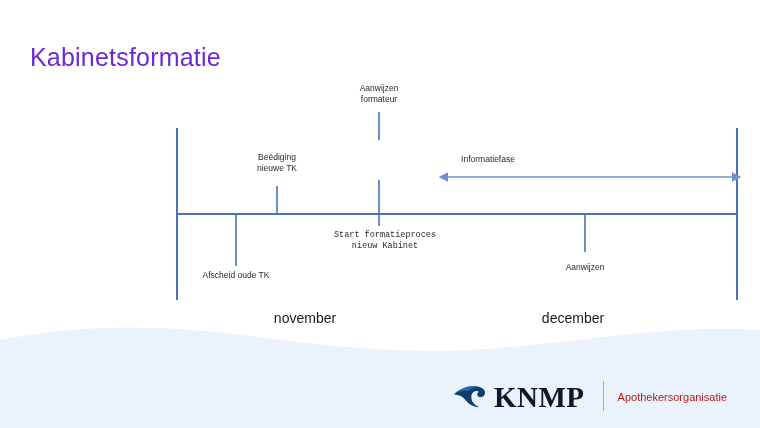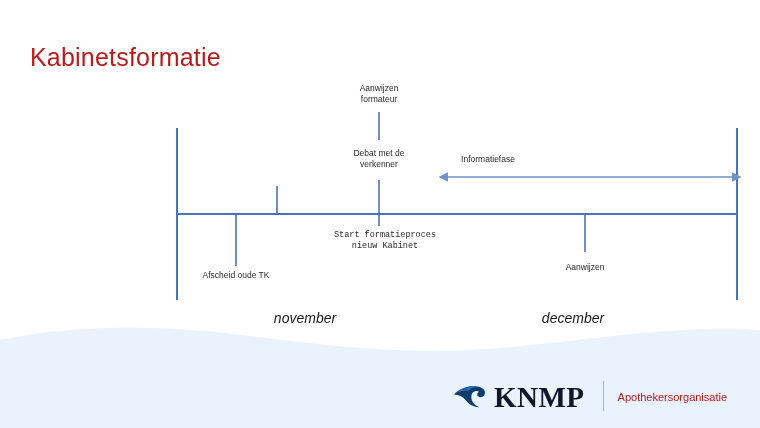--- a/index.html
+++ b/index.html
@@ -34,21 +34,21 @@
   }
 
   
   #page-title {
     position: absolute;
     left: 30px;
     top: 43px;
     z-index: 5;
     font-size: 25px;
     font-weight: 400;
-    color: #b91c1c;
+    color: #6d28d9;
     letter-spacing: 0.2px;
     white-space: nowrap;
     text-align: right;
   }
 
   
   #timeline-svg {
     position: absolute;
     left: 0;
     top: 0;
@@ -85,21 +85,20 @@
     color: #2a2a2a;
     text-align: center;
     transform: translateX(-50%);
     white-space: nowrap;
     margin-top: 20px;
   }
   .month-label {
     position: absolute;
     font-family: "Liberation Sans", sans-serif;
     font-size: 14px;
-    font-style: italic;
     color: #1a1a1a;
     transform: translateX(-50%);
     white-space: nowrap;
   }
 
   
   #footer-logo {
     position: absolute;
     left: 452px;
     top: 374px;
@@ -175,23 +174,23 @@
       </marker>
     </defs>
     <line id="informatiefase-arrow" x1="447" y1="177" x2="733" y2="177" stroke="#6f92cc" stroke-width="1.4" marker-start="url(#arrow-start)" marker-end="url(#arrow-end)"></line>
   </svg>
 
   <div id="labels-layer">
 
     <div class="evt-label" style="left:379px; top:83px; width:110px;">Aanwijzen
 formateur</div>
 
-
-    <div class="evt-label" style="left:379px; top:148px; width:110px;">Debat met de
-verkenner</div>
+    <div class="evt-label" style="left:277px; top:152px; width:100px;">Beëdiging
+nieuwe TK</div>
+
 
     <div class="phase-label" style="left:488px; top:134px;">Informatiefase</div>
 
     <div class="evt-label" style="left:385px; top:230px; width:140px;font-family:Liberation Mono, monospace;">Start formatieproces
 nieuw Kabinet</div>
 
     <div class="evt-label" style="left:236px; top:270px; width:140px;">Afscheid oude TK</div>
 
     <div class="evt-label" style="left:585px; top:262px; width:120px;">Aanwijzen</div>
 

